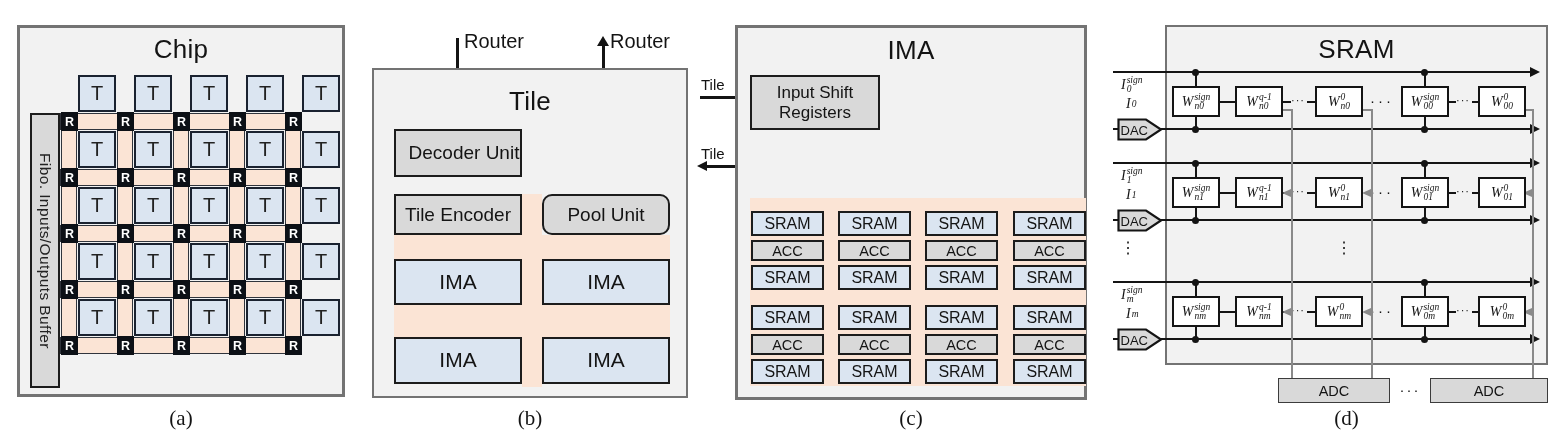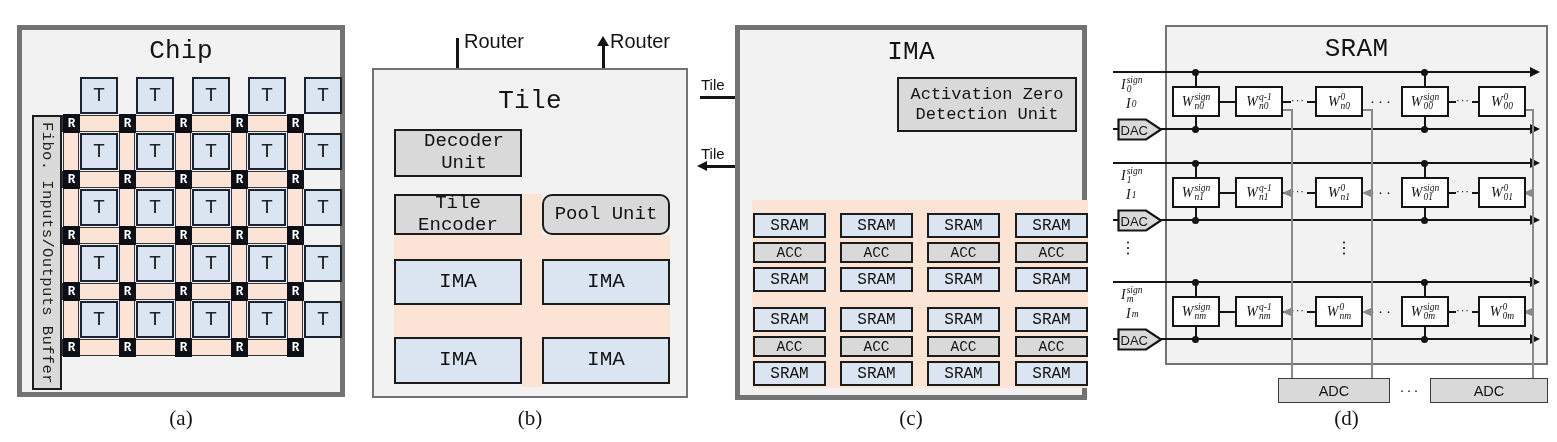--- a/index.html
+++ b/index.html
@@ -1,19 +1,19 @@
 <!DOCTYPE html>
 <html style="--blue: #dbe5f1; --peach: #fbe4d5; --gray: #d9d9d9; --panel_bg: #f2f2f2; --grayline: #8a8a8a;"><head>
 <meta charset="utf-8">
 <style>
   html,body{margin:0;padding:0;background:#fff;}
   #canvas{position:relative;width:1557px;height:442px;background:#ffffff;
           font-family:"Liberation Sans",sans-serif;color:#141414;overflow:hidden;}
 
-  .panel{position:absolute;background:var(--panel_bg);border:5px solid #737373;box-sizing:border-box;font-family:Liberation Mono, monospace;}
+  .panel{position:absolute;background:var(--panel_bg);border:3px solid #737373;box-sizing:border-box;}
   #panel-a{left:17px;top:25px;width:328px;height:372px;}
   #panel-b{left:372px;top:68px;width:316px;height:330px;border-width:2.5px;}
   #panel-c{left:735px;top:25px;width:352px;height:375px;}
   #panel-d{left:1165px;top:25px;width:383px;height:340px;border-width:2.5px;}
 
   .ptitle{position:absolute;left:0;right:0;text-align:center;font-size:26px;letter-spacing:.3px;}
   #panel-a .ptitle{top:6px;} #panel-b .ptitle{top:16px;} #panel-c .ptitle{top:7px;} #panel-d .ptitle{top:7px;}
 
   .cap{position:absolute;top:406px;text-align:center;font-family:"Liberation Serif",serif;font-size:21px;}
   #cap-a{left:17px;width:328px;} #cap-b{left:372px;width:316px;}
@@ -202,21 +202,21 @@
 
   <span class="alabel2" id="tin-label">Tile</span>
   <div class="hline" id="tin-line"></div>
   <div class="tri tri-right" id="tin-head"></div>
   <span class="alabel2" id="tout-label">Tile</span>
   <div class="hline" id="tout-line"></div>
   <div class="tri tri-left" id="tout-head"></div>
 
   <div class="panel" id="panel-c">
     <div class="ptitle">IMA</div>
-    <div class="blk gray" id="c-azdu">Activation Zero Detection Unit</div>
+    <div class="blk gray" id="c-isr">Input Shift Registers</div>
     <div class="peach" id="c-peach"></div>
     <div id="c-stacks">
         <div class="sblk blue f-sram" style="left: 13px; top: 183px; width: 73px; height: 25px;">SRAM</div>
         <div class="sblk gray f-acc" style="left: 13px; top: 212px; width: 73px; height: 21px;">ACC</div>
         <div class="sblk blue f-sram" style="left: 13px; top: 237px; width: 73px; height: 25px;">SRAM</div>
         <div class="sblk blue f-sram" style="left: 100px; top: 183px; width: 73px; height: 25px;">SRAM</div>
         <div class="sblk gray f-acc" style="left: 100px; top: 212px; width: 73px; height: 21px;">ACC</div>
         <div class="sblk blue f-sram" style="left: 100px; top: 237px; width: 73px; height: 25px;">SRAM</div>
         <div class="sblk blue f-sram" style="left: 187px; top: 183px; width: 73px; height: 25px;">SRAM</div>
         <div class="sblk gray f-acc" style="left: 187px; top: 212px; width: 73px; height: 21px;">ACC</div>

